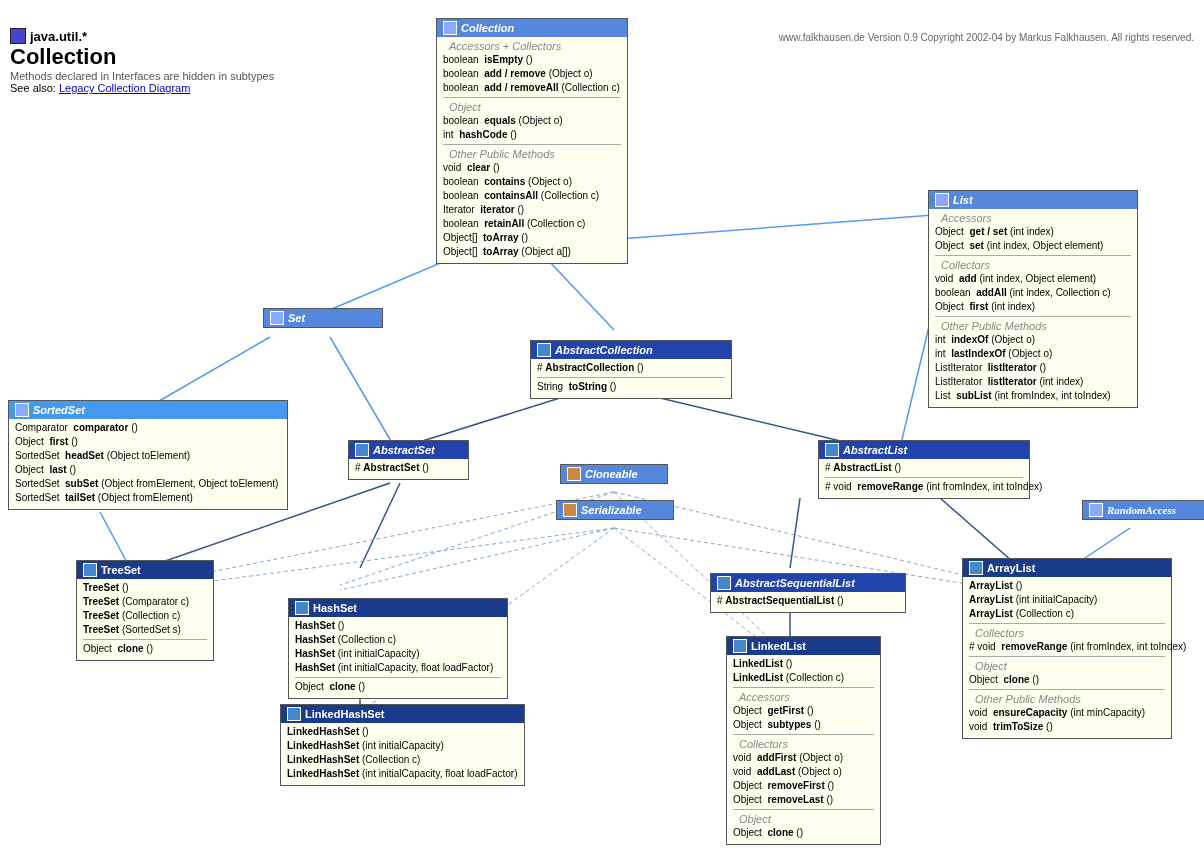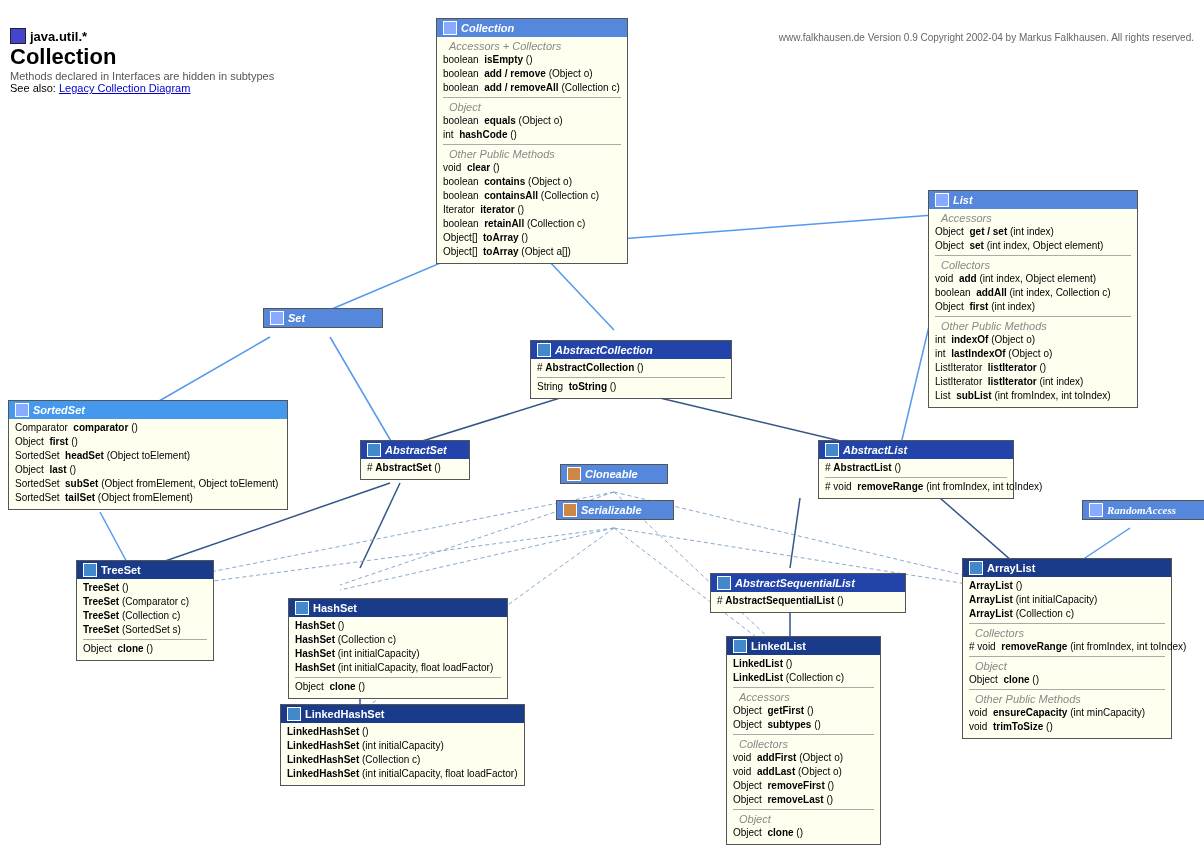--- a/index.html
+++ b/index.html
@@ -267,31 +267,31 @@
     <span class="uml-header-icon abstract"></span>
     <em>AbstractCollection</em>
   </div>
   <div class="uml-body">
     <span class="uml-item"># <b>AbstractCollection</b> ()</span>
     <hr class="uml-divider">
     <span class="uml-item">String&nbsp; <b>toString</b> ()</span>
   </div>
 </div>
 
-<div class="uml-box" style="left:360px;top:440px;width:110px;">
+<div class="uml-box" style="left:348px;top:440px;width:121px;">
   <div class="uml-header header-abstract">
     <span class="uml-header-icon abstract"></span>
     <em>AbstractSet</em>
   </div>
   <div class="uml-body">
     <span class="uml-item"># <b>AbstractSet</b> ()</span>
   </div>
 </div>
 
-<div class="uml-box" style="left:818px;top:440px;width:196px;">
+<div class="uml-box" style="left:818px;top:440px;width:212px;">
   <div class="uml-header header-abstract">
     <span class="uml-header-icon abstract"></span>
     <em>AbstractList</em>
   </div>
   <div class="uml-body">
     <span class="uml-item"># <b>AbstractList</b> ()</span>
     <hr class="uml-divider">
     <span class="uml-item"># void&nbsp; <b>removeRange</b> (int fromIndex, int toIndex)</span>
   </div>
 </div>

